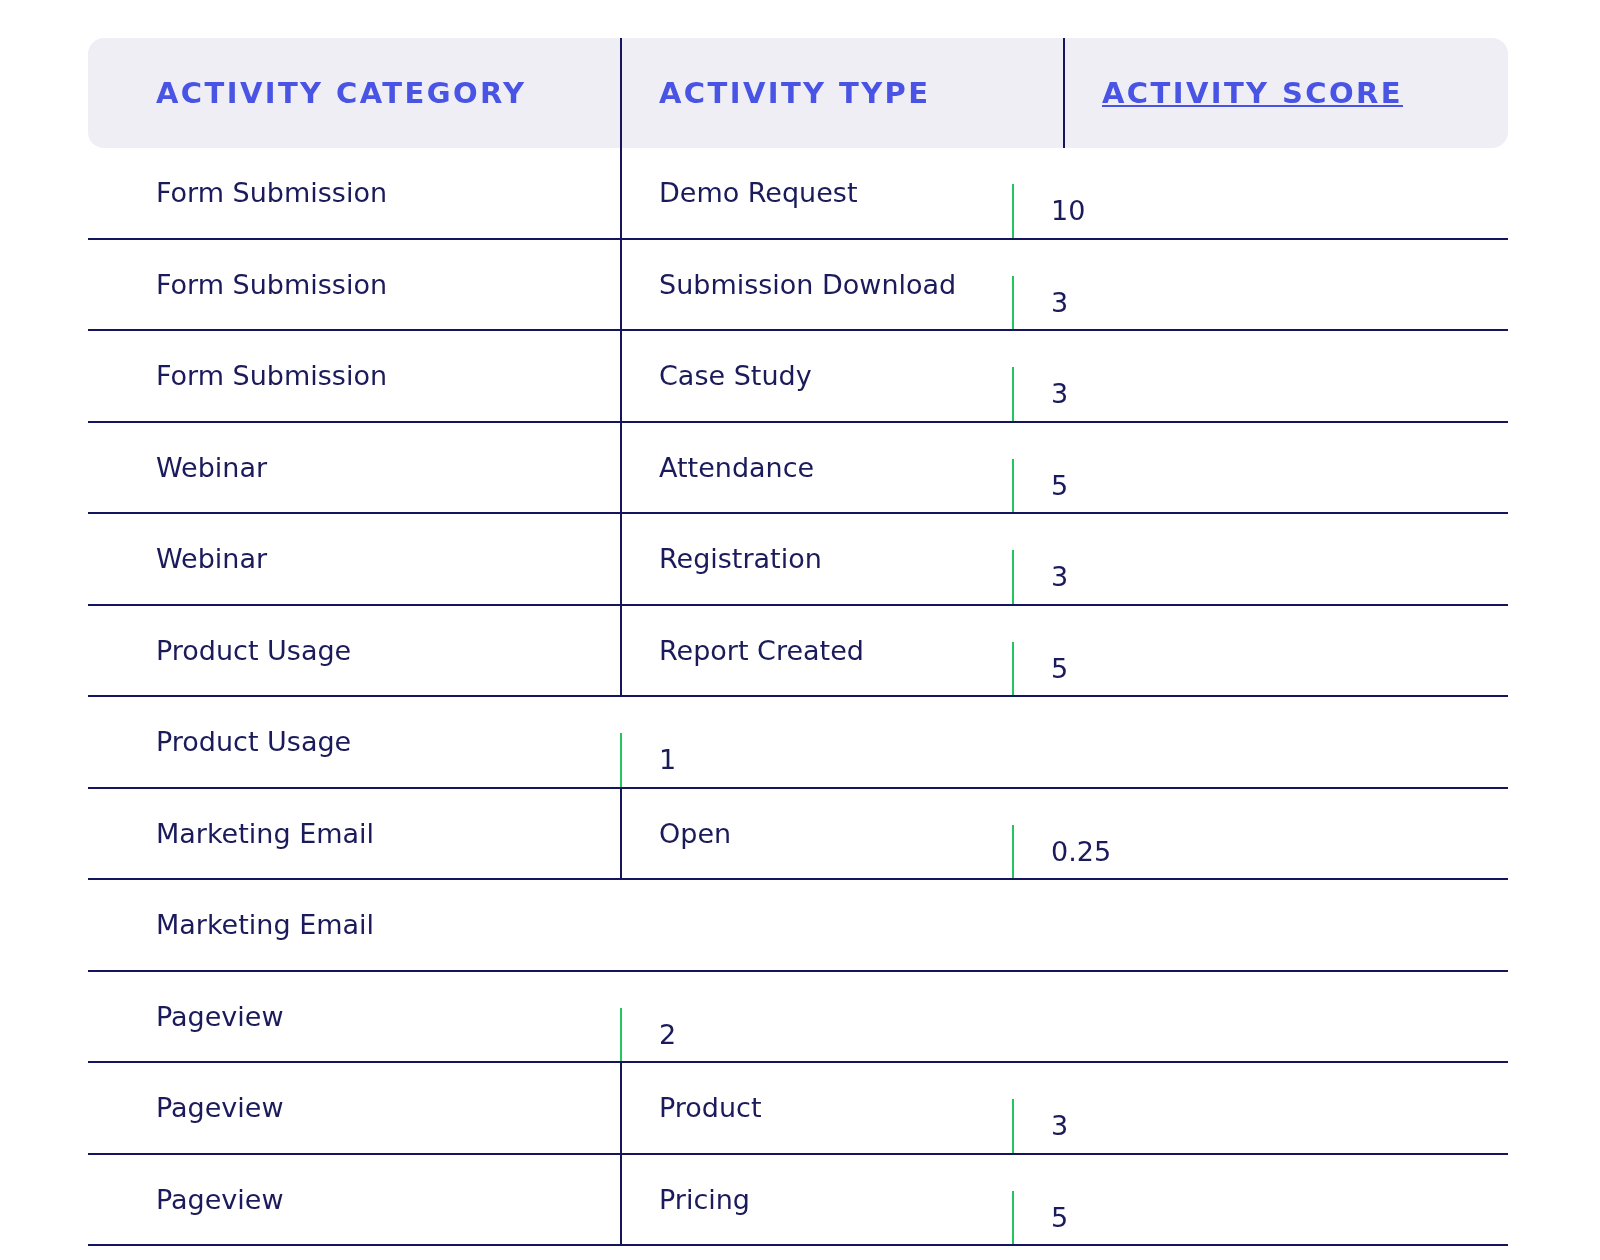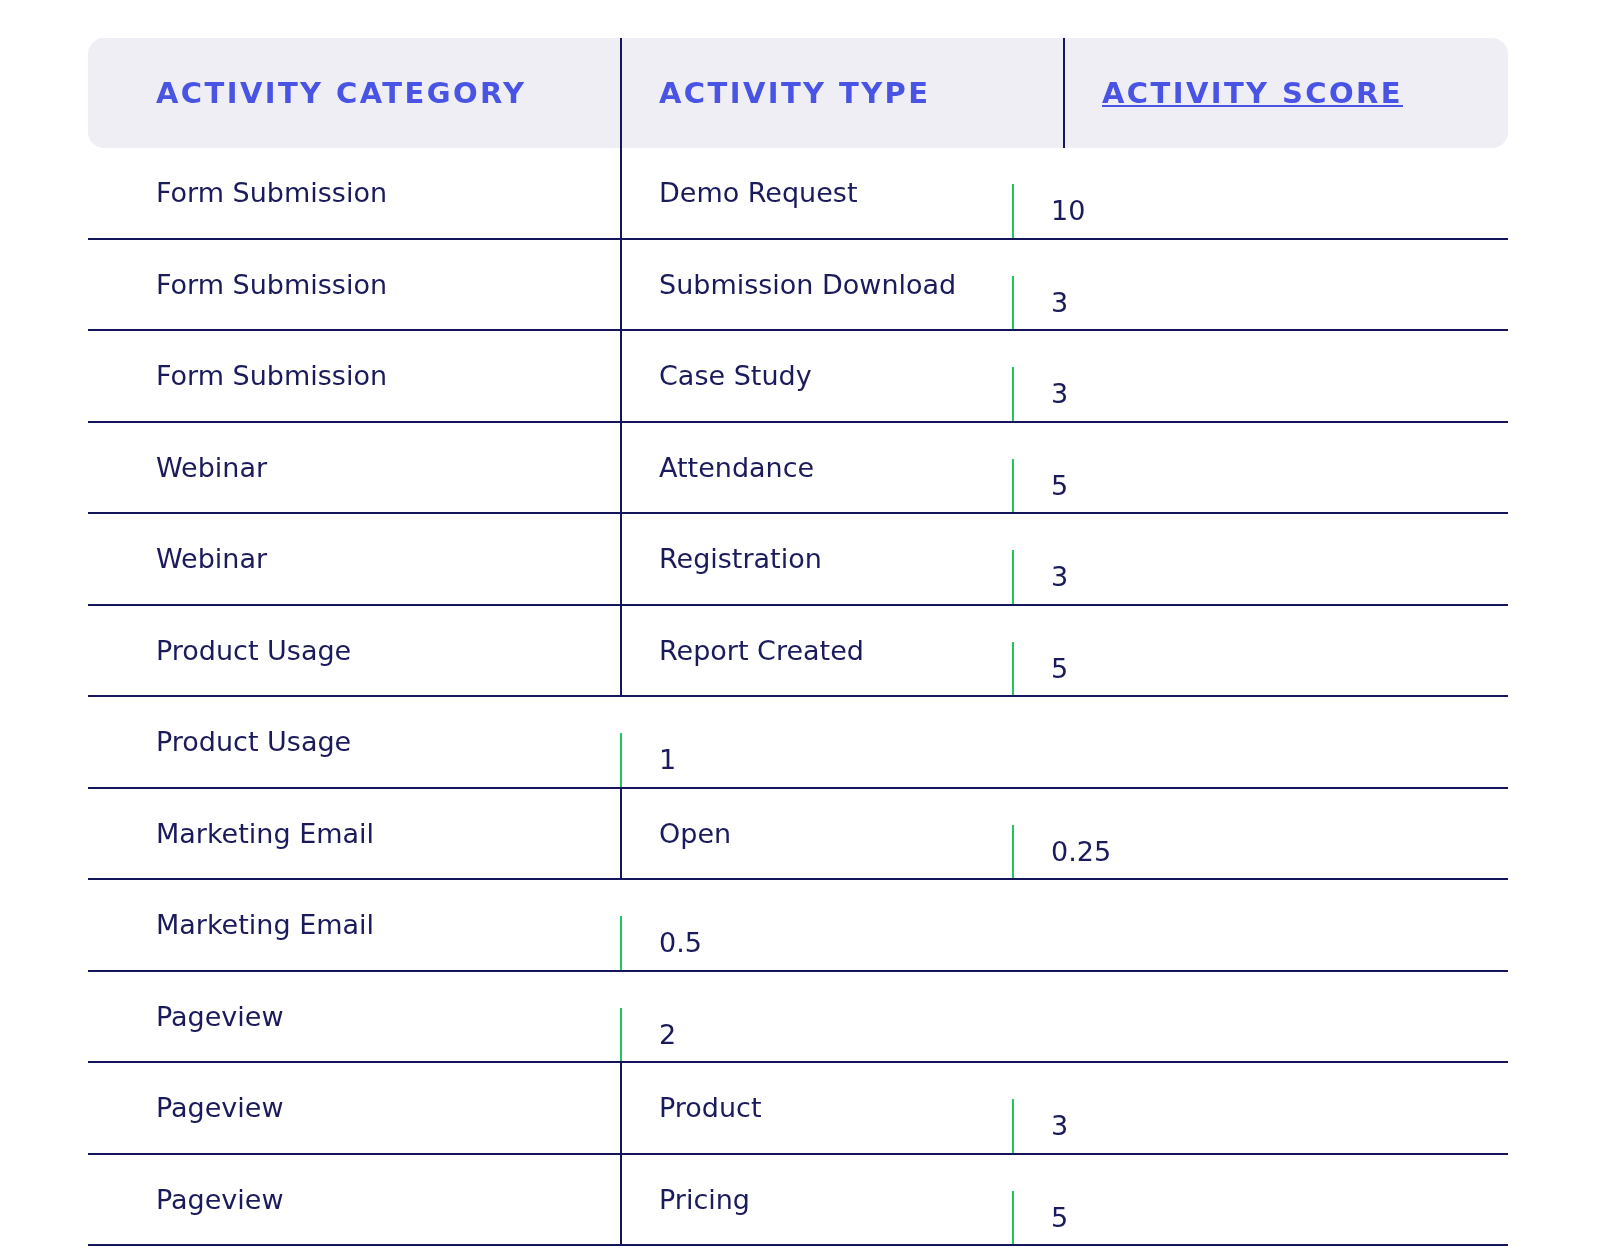--- a/index.html
+++ b/index.html
@@ -121,21 +121,20 @@
     </div>
 
     <div class="tr">
       <div class="td c0">Marketing Email</div>
       <div class="td c1">Open</div>
       <div class="td c2">0.25</div>
     </div>
 
     <div class="tr">
       <div class="td c0">Marketing Email</div>
-      <div class="td c2">0.5</div>
     </div>
 
     <div class="tr">
       <div class="td c0">Pageview</div>
       <div class="td c2">2</div>
     </div>
 
     <div class="tr">
       <div class="td c0">Pageview</div>
       <div class="td c1">Product</div>

